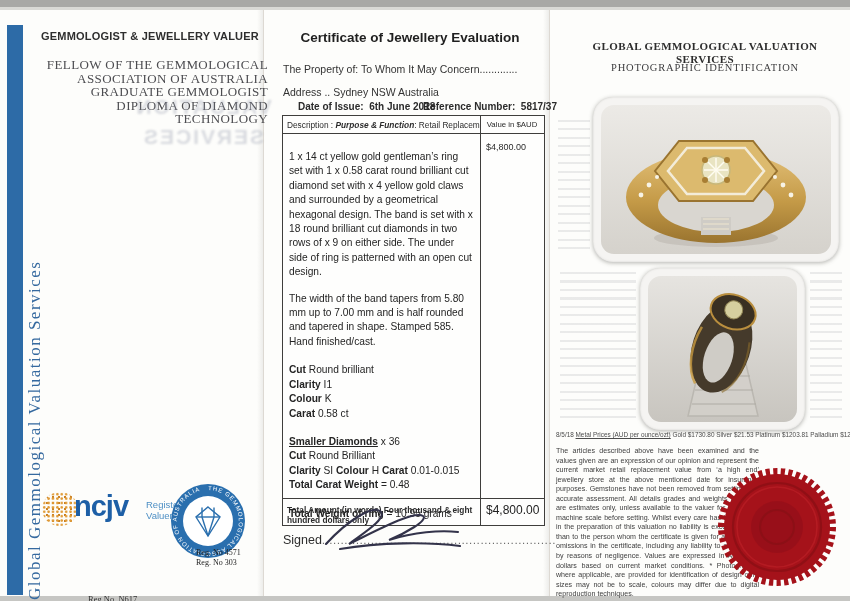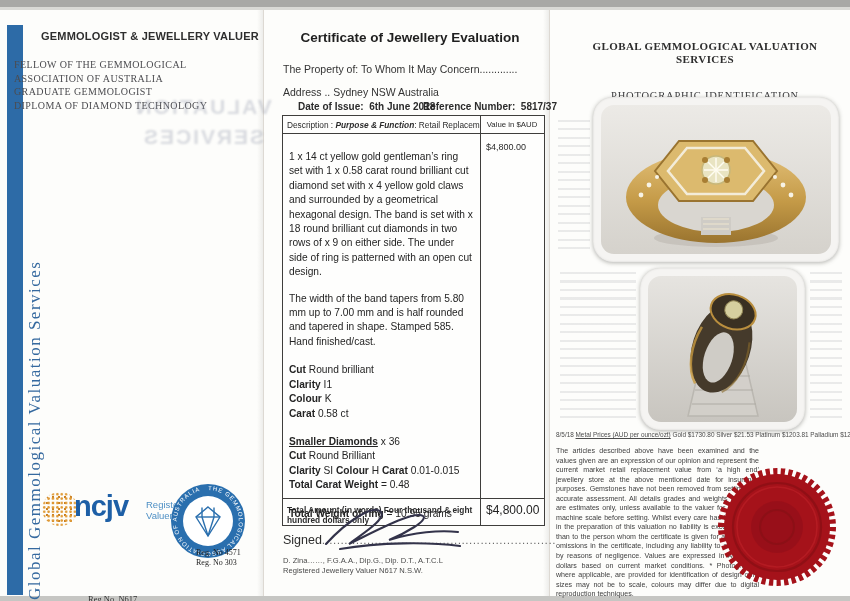--- a/index.html
+++ b/index.html
@@ -15,22 +15,22 @@
   .fold-shadow{position:absolute;top:10px;bottom:5px;width:6px;
        background:linear-gradient(90deg,transparent,rgba(120,120,115,.12));}
 
   
   .blue-stripe{position:absolute;left:7px;top:25px;width:16px;height:570px;background:#2d6ba7;}
   .vertical-title{position:absolute;left:25px;top:232px;height:368px;
        writing-mode:vertical-rl;transform:rotate(180deg);
        font-family:"Liberation Serif",serif;font-size:17px;letter-spacing:1.5px;color:#35699f;}
   .lp-heading{position:absolute;left:38px;top:30px;width:224px;text-align:center;
        font-size:11px;font-weight:bold;color:#2e2e2e;letter-spacing:.2px;}
-  .lp-creds{position:absolute;left:14px;top:58px;width:238px;text-align:left;
-       font-family:"Liberation Serif",serif;font-size:10px;line-height:13.5px;color:#4c4c50;letter-spacing:.4px;}
+  .lp-creds{position:absolute;left:30px;top:58px;width:238px;text-align:right;
+       font-family:"Liberation Serif",serif;font-size:13px;line-height:13.5px;color:#4c4c50;letter-spacing:.4px;}
   .watermark{position:absolute;left:128px;top:92px;width:150px;text-align:center;
        transform:scaleX(-1);filter:blur(1.3px);font-weight:bold;font-size:21px;
        letter-spacing:2px;color:rgba(150,156,172,.35);line-height:30px;}
 
   .ncjv{position:absolute;left:42px;top:490px;width:140px;}
   .ncjv-globe{position:absolute;left:0;top:2px;width:36px;height:34px;border-radius:50%;
        background-image:radial-gradient(#e09a35 1.1px,transparent 1.4px),
                         radial-gradient(#c97f22 1px,transparent 1.3px);
        background-size:4.4px 4.4px,6px 6px;background-position:0 0,2px 2px;}
   .ncjv-text{position:absolute;left:32px;top:0px;font-size:29px;font-weight:bold;
@@ -70,21 +70,21 @@
   .signed-row{position:absolute;left:283px;top:533px;font-size:12.5px;color:#2e2e2e;}
   .signed-dots{font-size:10px;letter-spacing:1px;color:#555;}
   .signature{position:absolute;left:318px;top:500px;}
   .valuer-lines{position:absolute;left:283px;top:556px;font-size:7.6px;line-height:10px;color:#4a4a4a;}
 
   
   .rp-heading{position:absolute;left:560px;top:26px;width:290px;text-align:center;
        font-family:"Liberation Serif",serif;font-size:11px;font-weight:bold;
        color:#2d2d2d;letter-spacing:.4px;line-height:13px;margin-top:14px;}
   .rp-sub{position:absolute;left:560px;top:62px;width:290px;text-align:center;
-       font-family:"Liberation Serif",serif;font-size:10.5px;color:#3d3d3f;letter-spacing:.8px;margin-top:28px;}
+       font-family:"Liberation Serif",serif;font-size:10.5px;color:#3d3d3f;letter-spacing:.8px;}
   .photo-frame{position:absolute;border-radius:20px;background:#f5f4f2;
        box-shadow:0 1px 4px rgba(90,90,85,.45), inset 0 0 2px rgba(150,150,145,.4);}
   .photo-inner{position:absolute;left:8px;top:8px;right:8px;bottom:8px;border-radius:13px;overflow:hidden;}
   .ghost{position:absolute;background:repeating-linear-gradient(180deg,
         rgba(125,128,138,.15) 0px,rgba(125,128,138,.15) 2px,transparent 2px,transparent 8.5px);
         filter:blur(.4px);}
   .metal-prices{position:absolute;left:556px;top:431px;width:292px;font-size:6.4px;color:#4c4c4c;white-space:nowrap;}
   .disclaimer{position:absolute;left:556px;top:447px;width:203px;font-size:7.1px;
        line-height:9.55px;color:#3d3d3d;text-align:justify;}
   .seal{position:absolute;left:714px;top:463px;}
@@ -201,24 +201,20 @@
 
   <div class="signed-row">
     <span>Signed</span><span class="signed-dots">..............................................................</span>
   </div>
   <svg class="signature" width="150" height="58" viewBox="0 0 150 58">
     <g stroke="#33334a" stroke-width="2.1" fill="none" stroke-linecap="round">
       <path d="M8,44 C30,20 56,4 63,12 C69,19 41,36 31,44 C56,32 96,10 105,16 C111,20 86,34 71,40 C96,32 122,30 140,32"></path>
       <path d="M22,49 C62,42 112,42 142,46"></path>
     </g>
   </svg>
-  <div class="valuer-lines">
-    <div>D. Zina……,  F.G.A.A., Dip.G., Dip. D.T., A.T.C.L</div>
-    <div>Registered Jewellery Valuer  N617  N.S.W.</div>
-  </div>
 
   <div class="rp-heading">
     <div>GLOBAL GEMMOLOGICAL VALUATION</div>
     <div>SERVICES</div>
   </div>
   <div class="rp-sub">PHOTOGRAPHIC IDENTIFICATION</div>
 
   <div class="ghost" style="left:558px;top:120px;width:32px;height:130px"></div>
   <div class="ghost" style="left:560px;top:272px;width:76px;height:150px"></div>
   <div class="ghost" style="left:810px;top:272px;width:32px;height:150px"></div>

